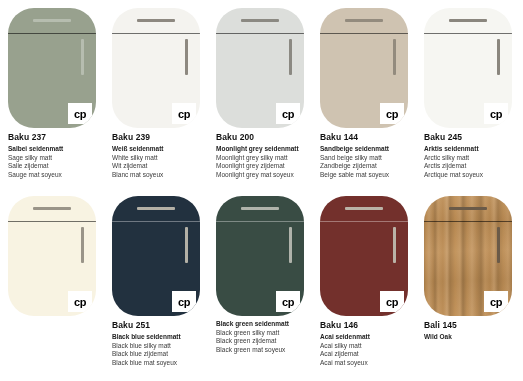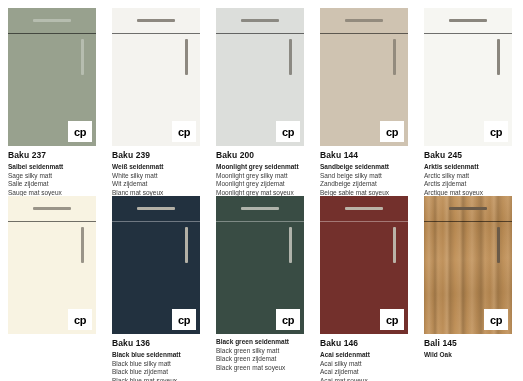--- a/index.html
+++ b/index.html
@@ -19,23 +19,24 @@
     width: 523px;
     height: 381px;
   }
   .swatch-cell {
     position: absolute;
     width: 88px;
   }
   .panel {
     position: relative;
     width: 88px;
-    height: 138px;
+    height: 120px;
     overflow: hidden;
     background-color: #cccccc;
+    border-radius: 26px;
   }
   .panel-wood {
     background-image:
       linear-gradient(90deg,
         rgba(0,0,0,0.10) 0px, rgba(0,0,0,0.0) 2px, rgba(255,255,255,0.10) 5px,
         rgba(0,0,0,0.05) 9px, rgba(0,0,0,0.14) 11px, rgba(255,255,255,0.06) 14px,
         rgba(0,0,0,0.02) 19px, rgba(255,255,255,0.12) 23px, rgba(0,0,0,0.12) 26px,
         rgba(0,0,0,0.0) 31px, rgba(255,255,255,0.08) 36px, rgba(0,0,0,0.16) 39px,
         rgba(0,0,0,0.02) 43px, rgba(255,255,255,0.10) 48px, rgba(0,0,0,0.06) 53px,
         rgba(0,0,0,0.15) 57px, rgba(255,255,255,0.05) 61px, rgba(0,0,0,0.03) 66px,
@@ -206,21 +207,21 @@
       </div>
     </div>
     <div class="swatch-cell" style="left: 112px; top: 196px;">
       <div class="panel" style="background-color: rgb(34, 49, 63);">
         <div class="handle-h" style="background: rgb(179, 176, 166);"></div>
         <div class="seam seam-light"></div>
         <div class="handle-v" style="background: rgb(179, 176, 166);"></div>
         <div class="badge">cp</div>
       </div>
       <div class="caption">
-        <div class="code">Baku 136</div>
+        <div class="code">Baku 251</div>
         <div class="name-de">Black blue seidenmatt</div>
         <div class="name-tr">Black blue silky matt</div>
         <div class="name-tr">Black blue zijdemat</div>
         <div class="name-tr">Black blue mat soyeux</div>
       </div>
     </div>
     <div class="swatch-cell" style="left: 216px; top: 196px;">
       <div class="panel" style="background-color: rgb(57, 76, 68);">
         <div class="handle-h" style="background: rgb(176, 179, 171);"></div>
         <div class="seam seam-light"></div>

